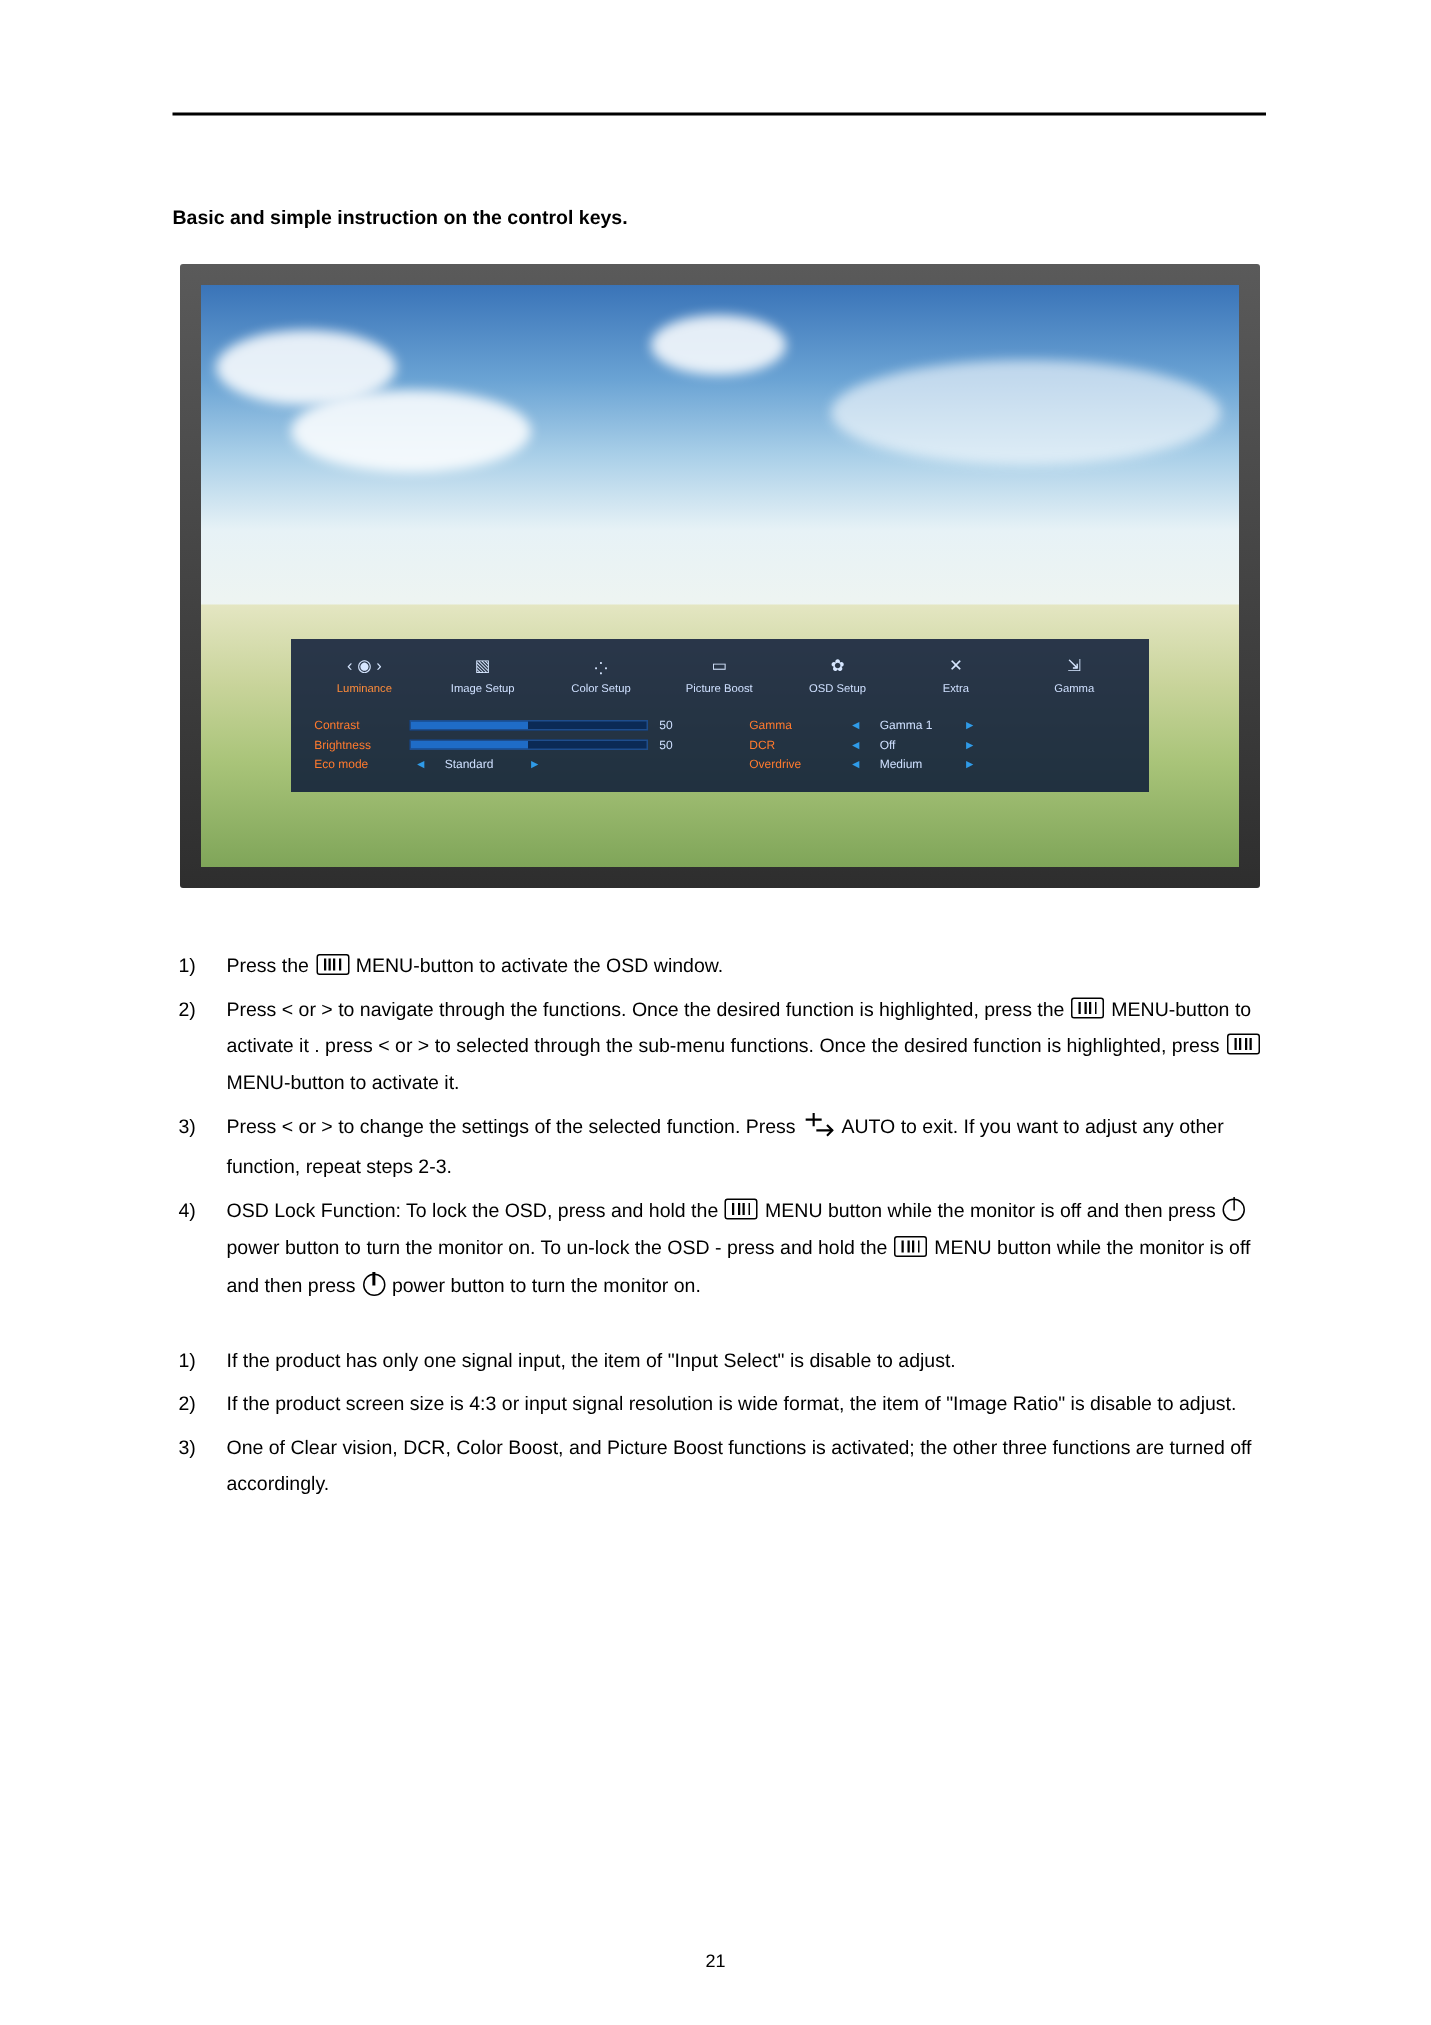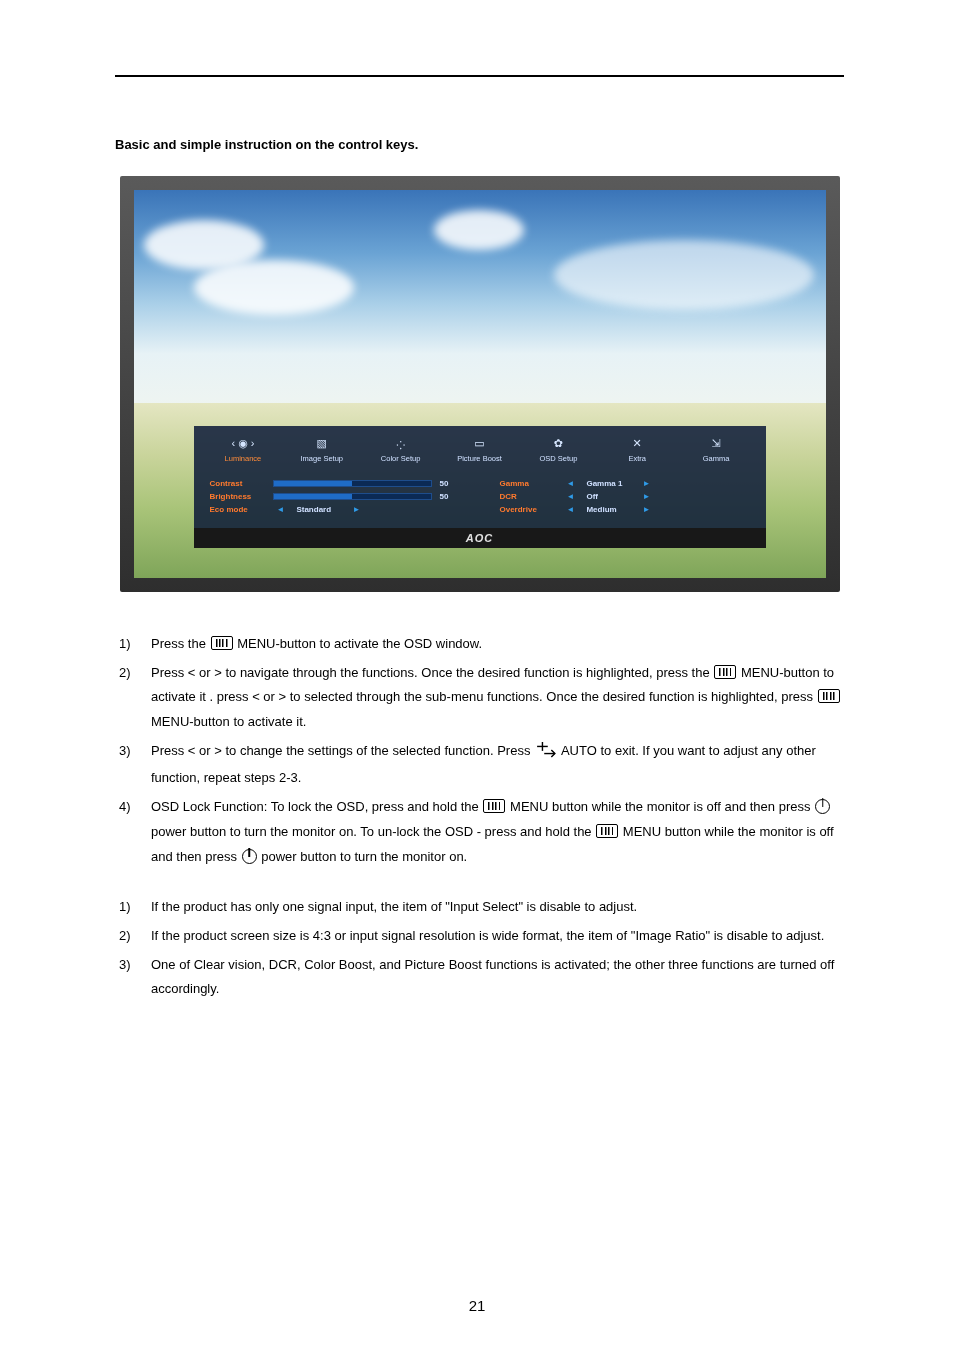--- a/index.html
+++ b/index.html
@@ -57,21 +57,21 @@
     position:absolute; left:60px; right:60px; bottom:50px;
     background: rgba(10,25,55,0.85);
     padding: 8px 6px 10px 6px;
     font-size: 8px;
     color:#bcd0ee;
   }
   .osd-tabs { display:flex; justify-content:space-between; padding:3px 6px 8px 6px; gap:4px;}
   .osd-tab { flex:1; text-align:center; color:#cfe0ff; font-size:7.5px;}
   .osd-tab .ico { display:block; height:14px; margin-bottom:3px; color:#d6e6ff; font-size:11px;}
   .osd-tab.active { color:#ff8c3a;}
-  .osd-rows { display:flex; gap:40px; padding:4px 10px 0 10px;font-weight:bold;}
+  .osd-rows { display:flex; gap:40px; padding:4px 10px 0 10px;}
   .osd-col { flex:1;}
   .osd-row { display:flex; align-items:center; gap:8px; margin:4px 0; font-size:8px;}
   .osd-label { width:55px; color:#ff7a2e;}
   .slider { flex:1; height:7px; background:#0b2a55; border:1px solid #1e4d8c; position:relative;}
   .slider::before{content:"";position:absolute;left:0;top:0;bottom:0;width:50%;background:#1f6cc7;}
   .valnum { width:20px; color:#cfe0ff;}
   .arrow { color:#2f9be8; font-size:8px; padding:0 4px;}
   .optval { color:#cfe0ff; min-width:44px; text-align:left;}
   .brand-bar{
     position:absolute; left:60px; right:60px; bottom:30px; height:20px;
@@ -119,21 +119,21 @@
   .glyph-power {
     display:inline-block; width:15px; height:15px; border:1.5px solid #000; border-radius:50%;
     position:relative; vertical-align:-3px; margin:0 1px; background:#fff;
   }
   .glyph-power::after{
     content:""; position:absolute; left:50%; top:-2px; width:1.5px; height:9px; background:#000;
     transform:translateX(-50%);
   }
   strong{font-weight:normal;}
   .pagenum{
-    position:absolute; left:0; right:0; bottom:36px; text-align:center; font-size:15px;
+    position:absolute; left:0; right:0; bottom:36px; text-align:center; font-size:12px;
   }
 </style>
 </head>
 <body>
 
 <div class="page">
   <div class="top-rule"></div>
 
   <div class="heading">Basic and simple instruction on the control keys.</div>
 
@@ -205,21 +205,20 @@
               </div>
             <div class="osd-row">
               <span class="osd-label">Overdrive</span>
               <span class="arrow">◄</span>
               <span class="optval">Medium</span>
               <span class="arrow">►</span>
               </div>
           </div>
         </div>
       </div>
-      <div class="brand-bar">AOC</div>
     </div>
   </div>
 
   <ol class="instr">
     <li>
       <span>Press the </span>
       <span class="glyph-menu"></span>
       <strong> MENU-button</strong>
       <span> to activate the OSD window.</span>
     </li>

